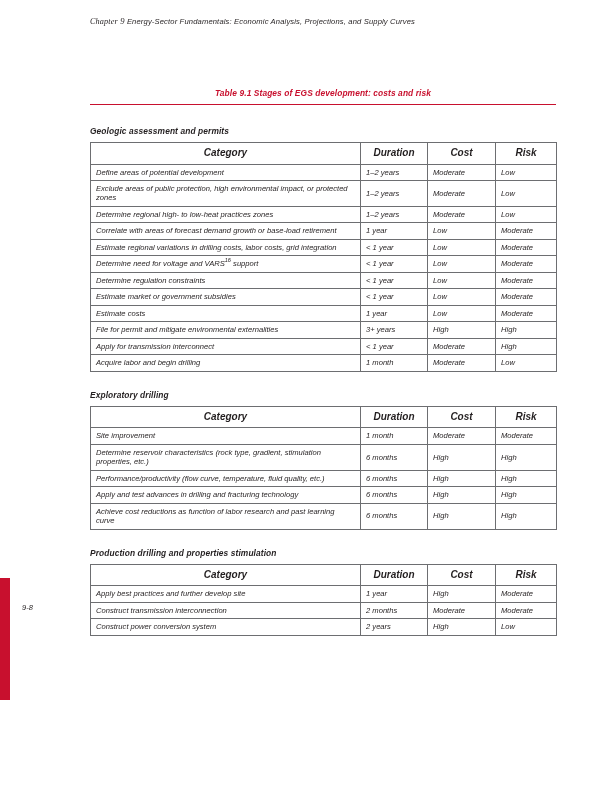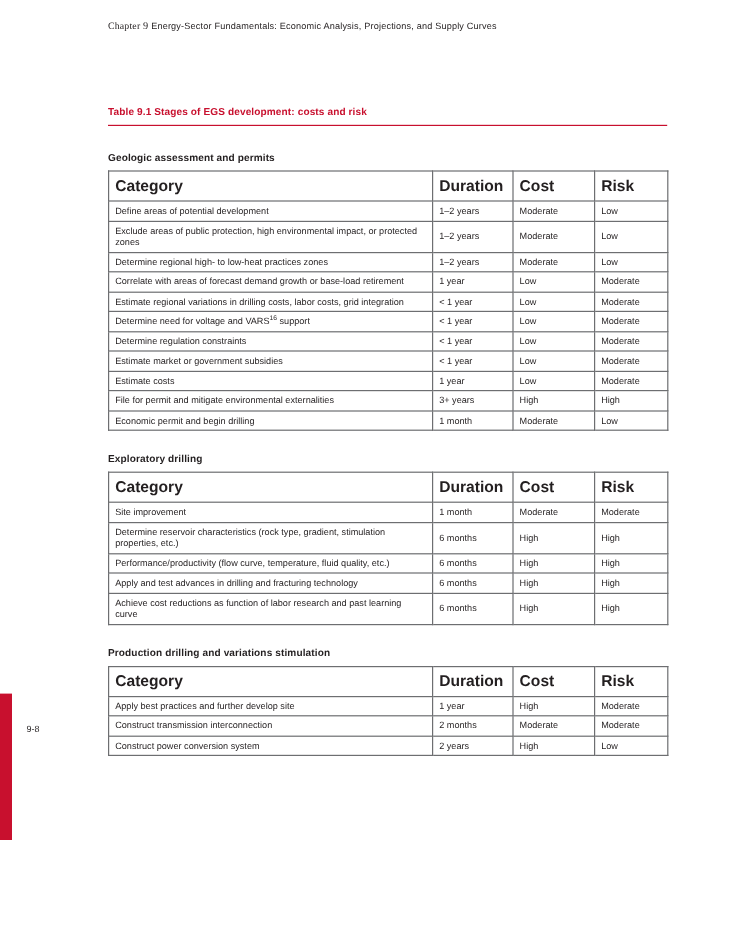--- a/index.html
+++ b/index.html
@@ -13,20 +13,21 @@
     font-family: "Liberation Sans", sans-serif;
     color: #231f20;
     position: relative;
     overflow: hidden;
   }
   .page {
     position: relative;
     width: 612px;
     height: 620px;
     box-sizing: border-box;
+    font-style: italic;
   }
   
   .running-head {
     position: absolute;
     top: 16px;
     left: 90px;
     right: 56px;
     font-size: 7.6px;
     letter-spacing: 0.15px;
     color: #231f20;
@@ -62,20 +63,21 @@
   
   .table-caption {
     position: absolute;
     top: 88px;
     left: 90px;
     right: 56px;
     font-size: 8.4px;
     font-weight: bold;
     color: #c8102e;
     letter-spacing: 0.1px;
+    text-align: center;
   }
   .caption-rule {
     position: absolute;
     top: 104px;
     left: 90px;
     width: 466px;
     height: 1px;
     background: #c8102e;
   }
   
@@ -111,23 +113,24 @@
   table.egs td {
     border: 0.6px solid #6d6e71;
     padding: 3px 5px 3px 5px;
     text-align: left;
     vertical-align: middle;
     line-height: 1.25;
     color: #231f20;
   }
   table.egs thead th {
     font-weight: bold;
-    font-size: 13px;
+    font-size: 10px;
     padding-top: 4px;
     padding-bottom: 4px;
+    text-align: center;
   }
   table.egs tbody td {
     font-weight: normal;
   }
   .two-line td {
     padding-top: 3px;
     padding-bottom: 3px;
   }
   sup {
     font-size: 5.6px;
@@ -226,21 +229,27 @@
             <td>Low</td>
             <td>Moderate</td>
           </tr>
           <tr>
             <td>File for permit and mitigate environmental externalities</td>
             <td>3+ years</td>
             <td>High</td>
             <td>High</td>
           </tr>
           <tr>
-            <td>Economic permit and begin drilling</td>
+            <td>Apply for transmission interconnect</td>
+            <td>&lt; 1 year</td>
+            <td>Moderate</td>
+            <td>High</td>
+          </tr>
+          <tr>
+            <td>Acquire labor and begin drilling</td>
             <td>1 month</td>
             <td>Moderate</td>
             <td>Low</td>
           </tr>
         </tbody>
       </table>
     </div>
 
     <div class="section">
       <div class="section-title">Exploratory drilling</div>
@@ -288,21 +297,21 @@
             <td>Achieve cost reductions as function of labor research and past learning curve</td>
             <td>6 months</td>
             <td>High</td>
             <td>High</td>
           </tr>
         </tbody>
       </table>
     </div>
 
     <div class="section">
-      <div class="section-title">Production drilling and variations stimulation</div>
+      <div class="section-title">Production drilling and properties stimulation</div>
       <table class="egs">
         <colgroup>
             <col class="c-cat">
             <col class="c-dur">
             <col class="c-cost">
             <col class="c-risk">
           </colgroup>
         <thead>
           <tr>
             <th>Category</th>

